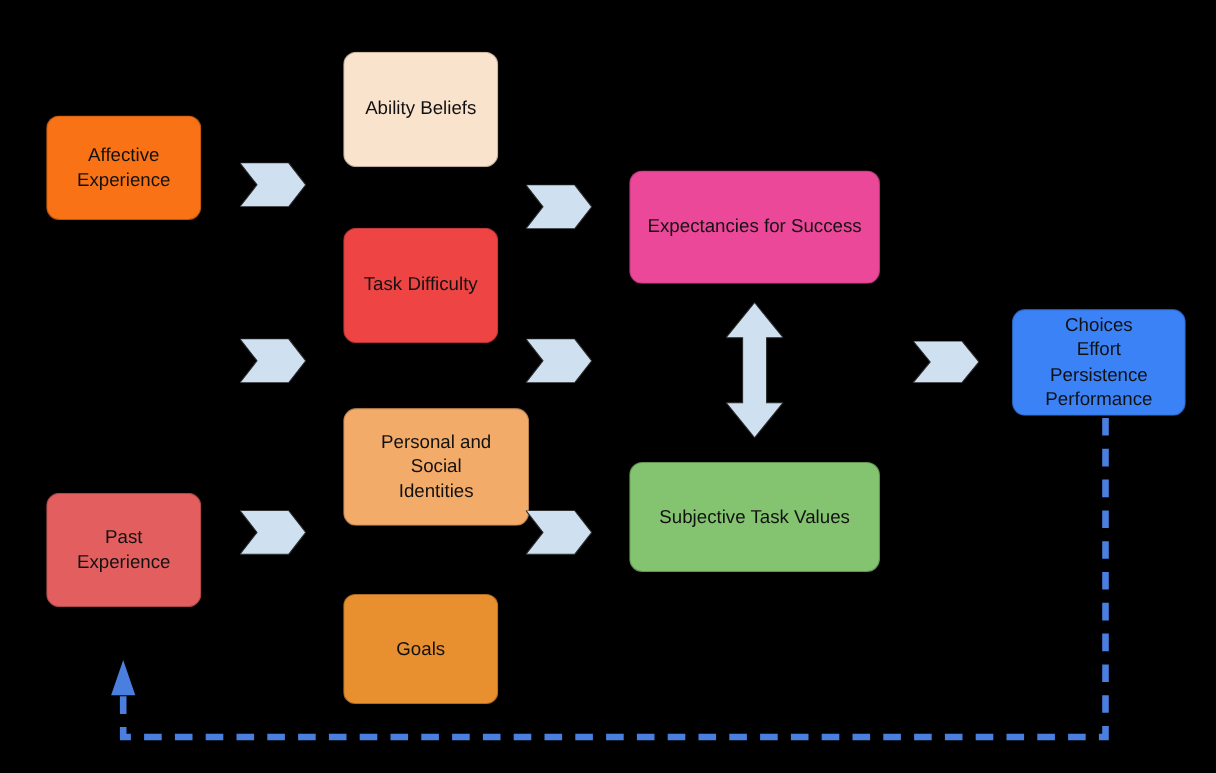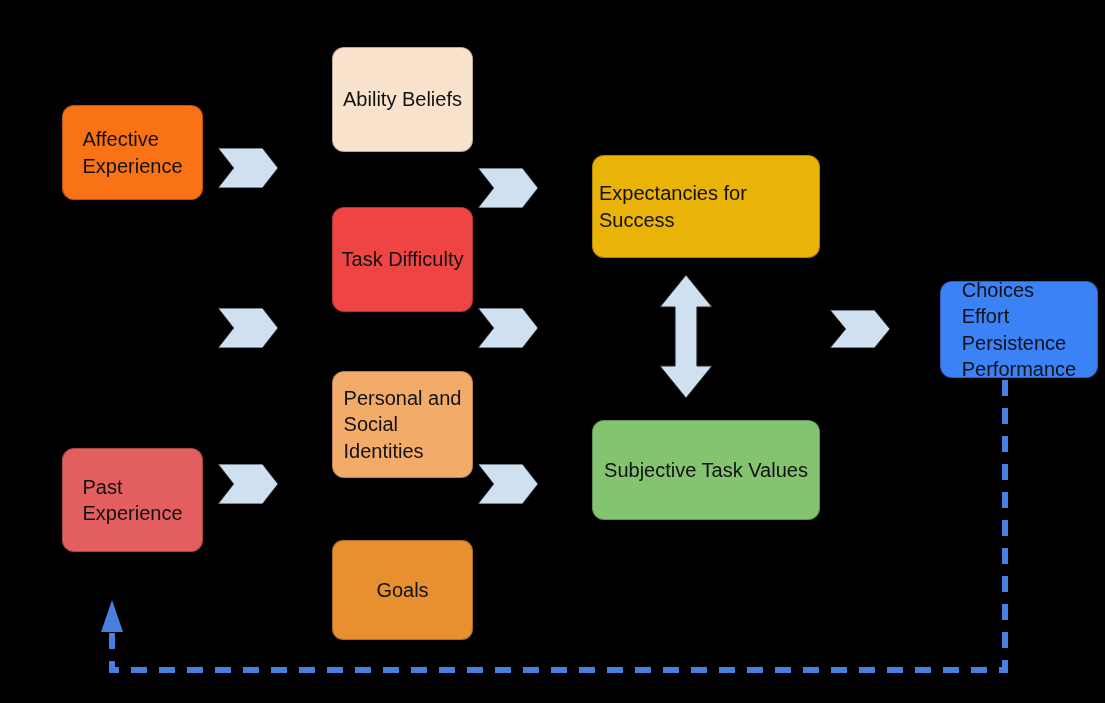--- a/index.html
+++ b/index.html
@@ -14,28 +14,28 @@
     background: #000000;
     overflow: hidden;
     font-family: "Liberation Sans", sans-serif;
   }
   .node {
     position: absolute;
     border-radius: 12px;
     display: flex;
     align-items: center;
     justify-content: center;
+    text-align: center;
     color: #111111;
-    font-size: 20px;
+    font-size: 17px;
     line-height: 1.32;
     box-sizing: border-box;
     border: 1px solid rgba(0,0,0,0.25);
     white-space: pre-line;
     padding: 2px 6px;
-    margin-left: 20px;
   }
   .chevron {
     position: absolute;
   }
   .chevron svg { display: block; }
   .dbl-arrow { position: absolute; }
   .dbl-arrow svg { display: block; }
   .feedback { position: absolute; left: 0; top: 0; width: 1105px; height: 703px; pointer-events: none; }
 </style>
 </head>
@@ -49,25 +49,25 @@
         <polygon points="112,600 101,632 123,632" fill="#4a7fe0"></polygon>
       </g>
   </svg>
 
   <div class="node" style="left: 42px; top: 105px; width: 141px; height: 95px; background: #f97316;"><span>Affective
 Experience</span></div>
   <div class="node" style="left: 42px; top: 448px; width: 141px; height: 104px; background: rgb(227, 95, 95);"><span>Past
 Experience</span></div>
   <div class="node" style="left: 312px; top: 47px; width: 141px; height: 105px; background: rgb(250, 227, 204);"><span>Ability Beliefs</span></div>
   <div class="node" style="left: 312px; top: 207px; width: 141px; height: 105px; background: #ef4444;"><span>Task Difficulty</span></div>
-  <div class="node" style="left: 312px; top: 371px; width: 141px; height: 107px; background: rgb(243, 171, 106);"><span>Personal and
+  <div class="node" style="left: 312px; top: 371px; width: 169px; height: 107px; background: rgb(243, 171, 106);"><span>Personal and
 Social
 Identities</span></div>
   <div class="node" style="left: 312px; top: 540px; width: 141px; height: 100px; background: rgb(232, 144, 47); border-radius: 11px;"><span>Goals</span></div>
-  <div class="node" style="left: 572px; top: 155px; width: 228px; height: 103px; background: #eab308;"><span>Expectancies for Success</span></div>
+  <div class="node" style="left: 572px; top: 155px; width: 228px; height: 103px; background: #ec4899;"><span>Expectancies for Success</span></div>
   <div class="node" style="left: 572px; top: 420px; width: 228px; height: 100px; background: rgb(132, 196, 112);"><span>Subjective Task Values</span></div>
   <div class="node" style="left: 920px; top: 281px; width: 158px; height: 97px; background: #3b82f6;"><span>Choices
 Effort
 Persistence
 Performance</span></div>
 
   <div class="chevron" style="left: 218px; top: 148px; width: 60px; height: 40px;">
       <svg width="60" height="40" viewBox="0 0 60 40">
         <polygon points="0,0 44.4,0 60,20 44.4,40 0,40 15.600000000000001,20" fill="#cfe0f0" stroke="#2b2b2b" stroke-width="1"></polygon>
       </svg>

